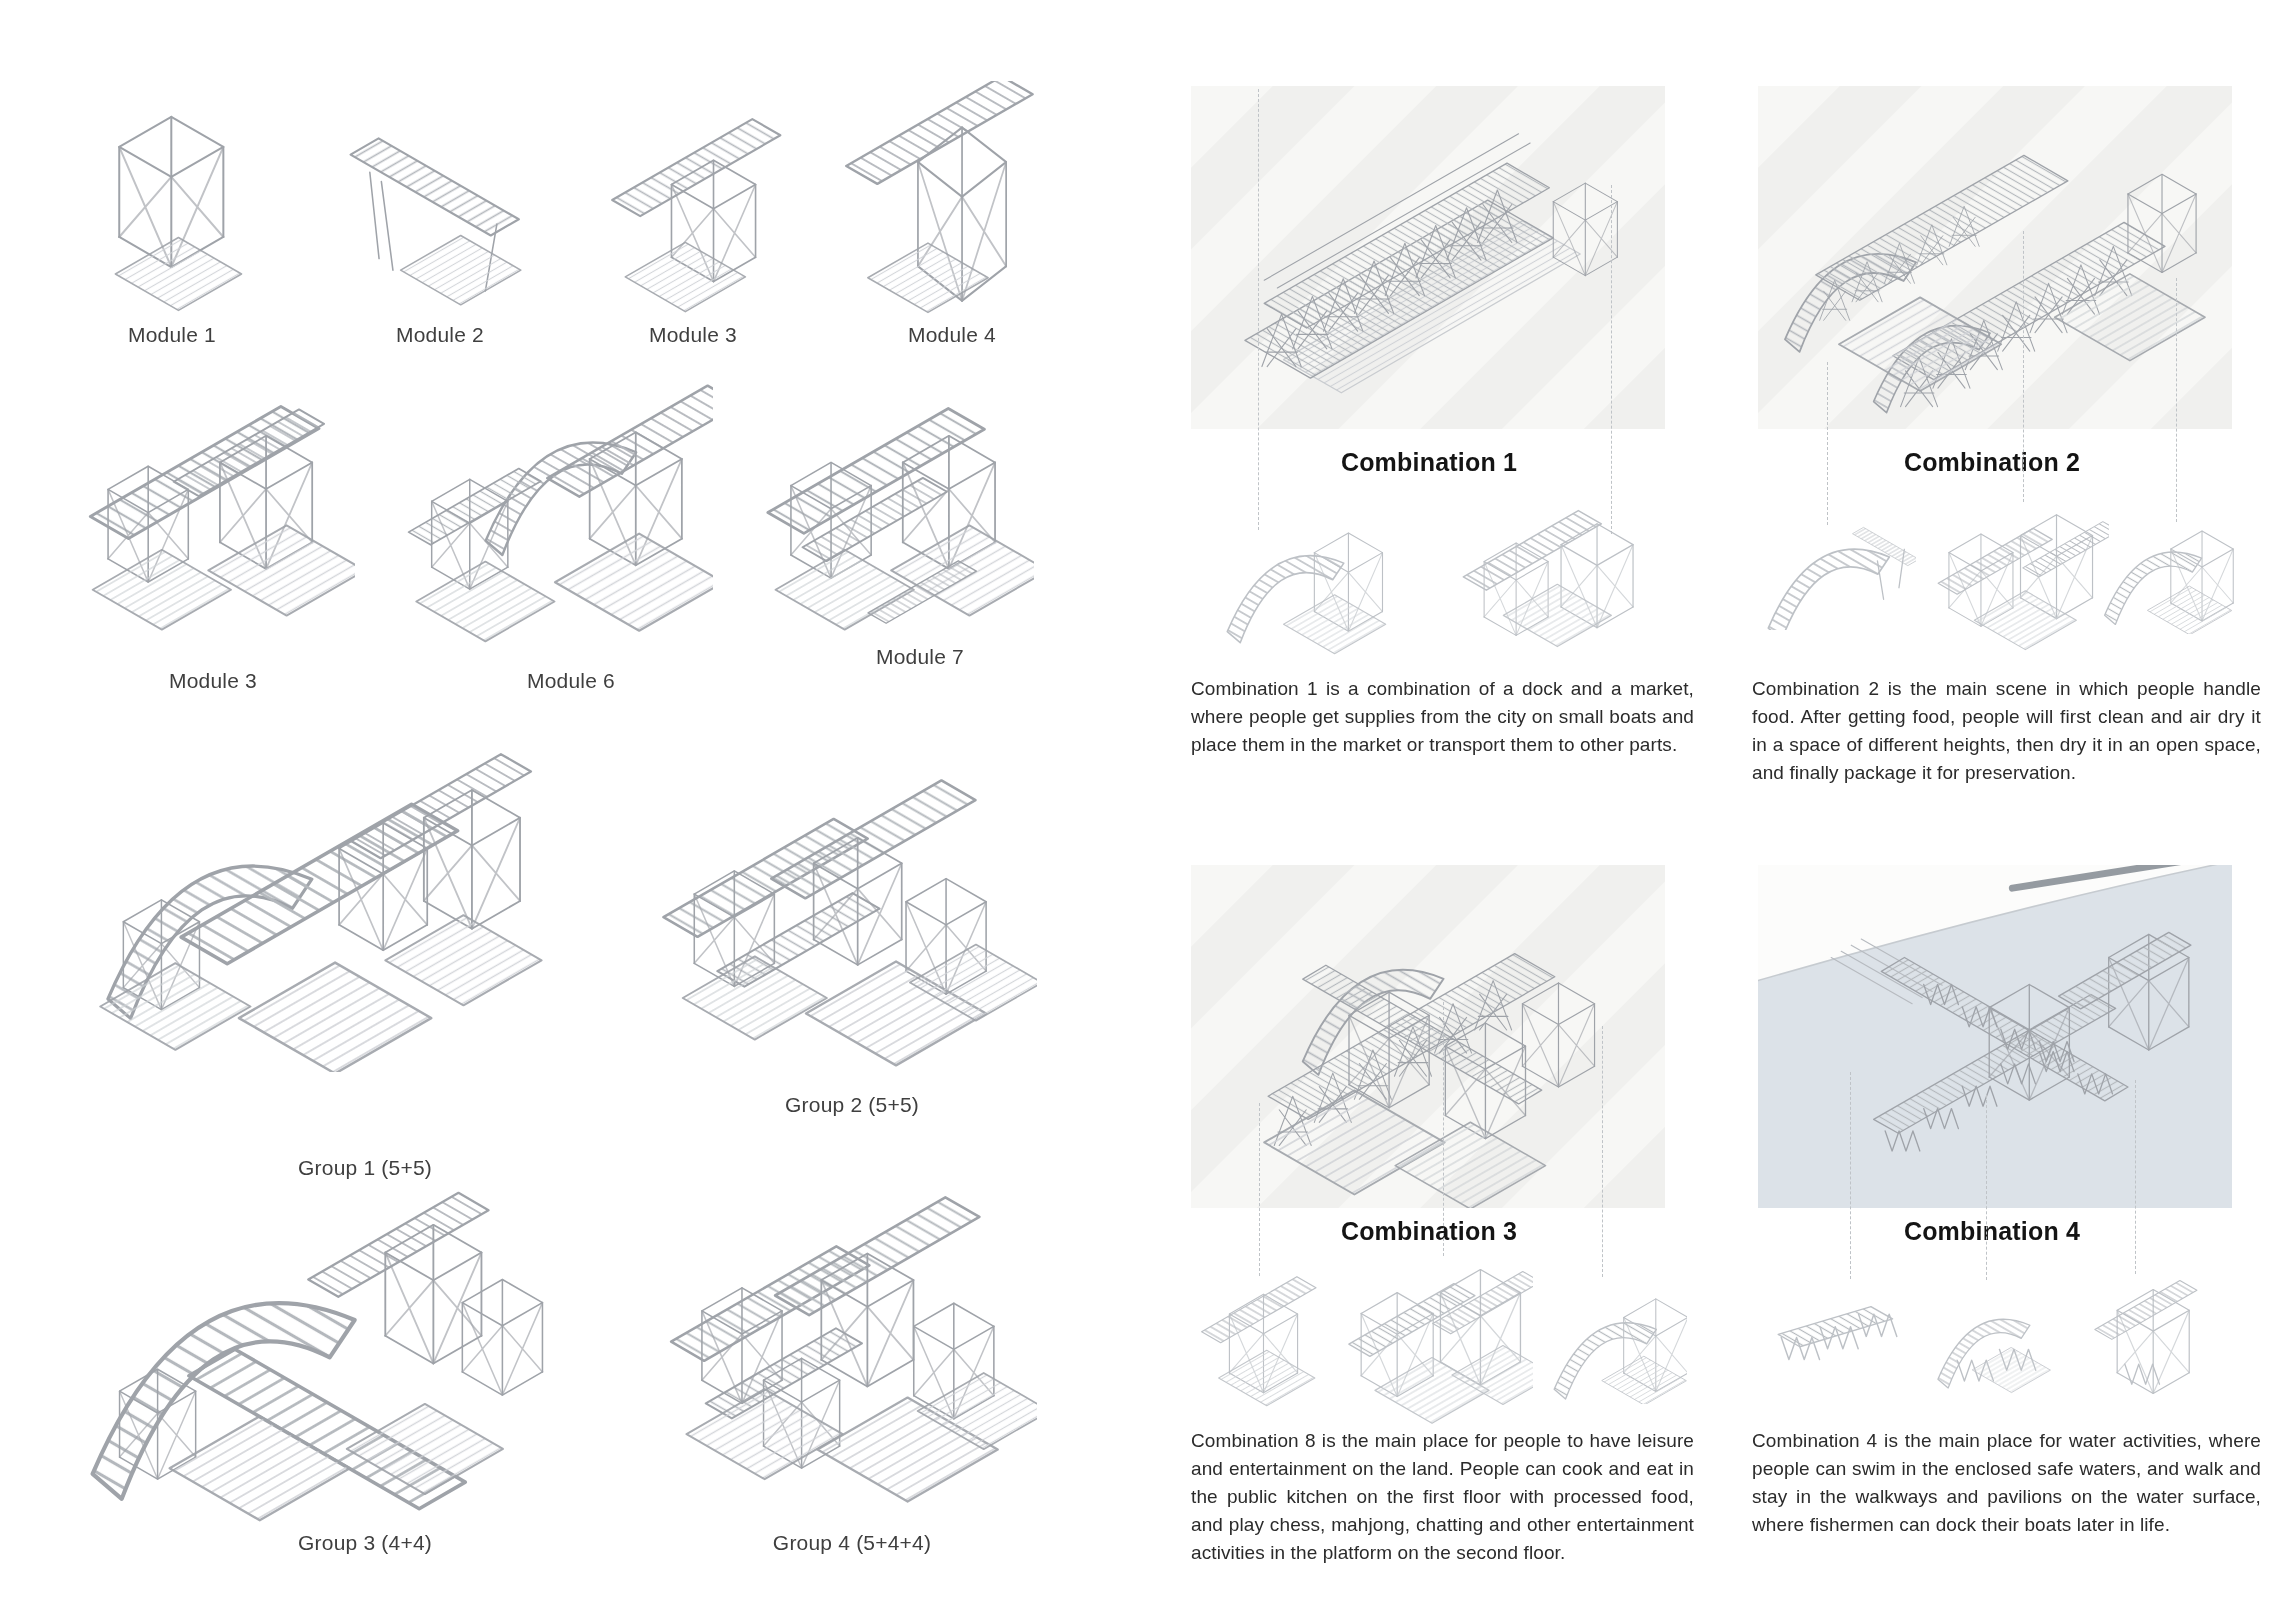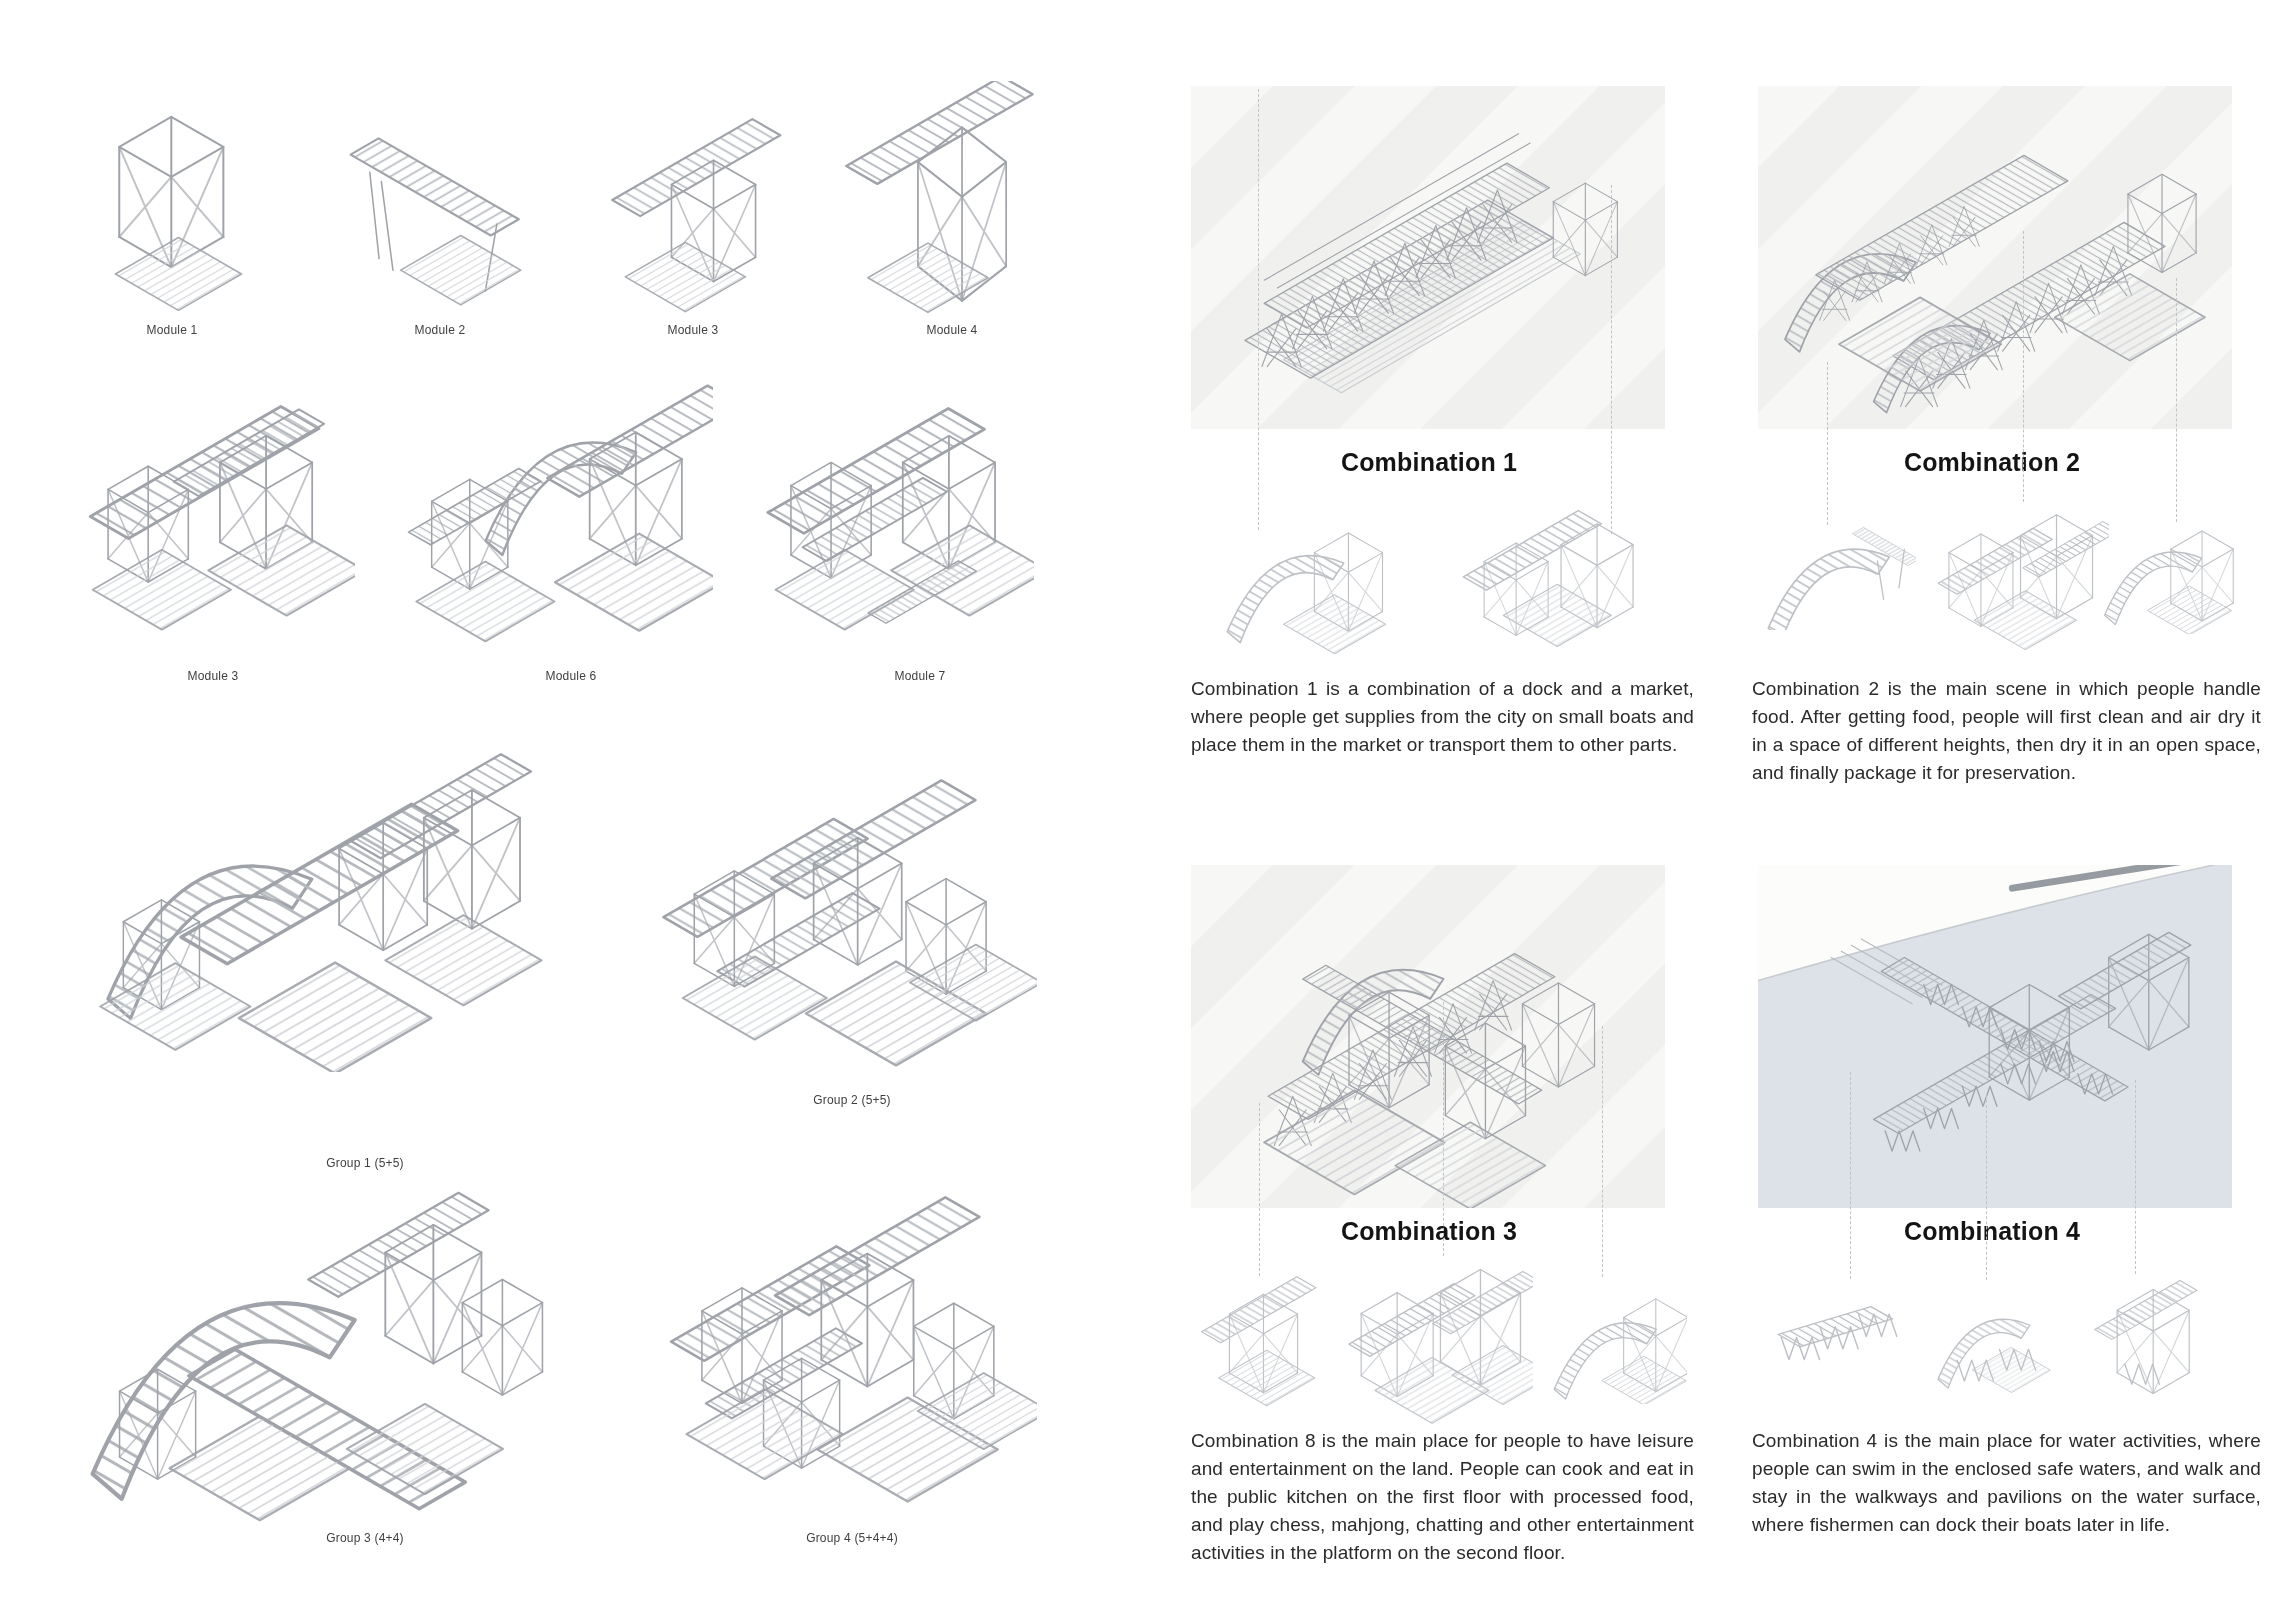--- a/index.html
+++ b/index.html
@@ -4,21 +4,21 @@
 <style>
   html,body{margin:0;padding:0;background:#ffffff;}
   .page{position:relative;width:2295px;height:1623px;background:#ffffff;
         font-family:"Liberation Sans",sans-serif;overflow:hidden;}
   .fig{position:absolute;color:#9fa3a9;}
   .fig svg{display:block;width:100%;height:100%;stroke:currentColor;stroke-width:2;
            fill:none;stroke-linecap:round;stroke-linejoin:round;}
   .bigfig svg{stroke-width:1.7;}
   .smallfig{color:#bdc1c6;}
   .smallfig svg{stroke-width:1.7;}
-  .caption{position:absolute;transform:translateX(-50%);font-size:12px;color:#3f3f3f;
+  .caption{position:absolute;transform:translateX(-50%);font-size:21px;color:#3f3f3f;
            letter-spacing:0.2px;white-space:nowrap;padding-left:8px;}
   .combo-title{position:absolute;transform:translateX(-50%);font-size:25px;font-weight:700;
            color:#141414;letter-spacing:0.2px;white-space:nowrap;}
   .combo-text{position:absolute;font-size:19px;line-height:28px;color:#2b2b2b;
            text-align:justify;letter-spacing:0.1px;}
   .leader{position:absolute;width:0;border-left:1.5px dashed #bfc3c7;}
 </style>
 </head>
 <body>
 
@@ -131,21 +131,21 @@
       <use href="#sym-box" transform="translate(40,155) scale(1.0)"></use>
       <use href="#sym-box" transform="translate(185,125) scale(1.15)"></use>
       <use href="#sym-deck" transform="translate(20,290) scale(1.15)"></use>
       <use href="#sym-deck" transform="translate(170,265) scale(1.3)"></use>
       <use href="#sym-strip-ne" transform="translate(140,320) scale(0.9)"></use>
     </svg>
   </div>
 
   <div class="caption" style="left:209px;top:669px">Module 3</div>
   <div class="caption" style="left:567px;top:669px">Module 6</div>
-  <div class="caption" style="left:916px;top:669px">Module 7</div>
+  <div class="caption" style="left:916px;top:645px">Module 7</div>
 
   <div class="fig" style="left:54px;top:706px;width:497px;height:366px">
     <svg viewBox="0 0 645 475">
       <use href="#sym-arch" transform="translate(70,250) scale(2.1)"></use>
       <use href="#sym-strip-ne" transform="translate(165,300) scale(2.3)"></use>
       <use href="#sym-strip-ne" transform="translate(385,175) scale(1.5)"></use>
       <use href="#sym-box" transform="translate(90,280) scale(0.95)"></use>
       <use href="#sym-box" transform="translate(370,185) scale(1.1)"></use>
       <use href="#sym-box" transform="translate(480,145) scale(1.2)"></use>
       <use href="#sym-deck" transform="translate(60,390) scale(1.25)"></use>

